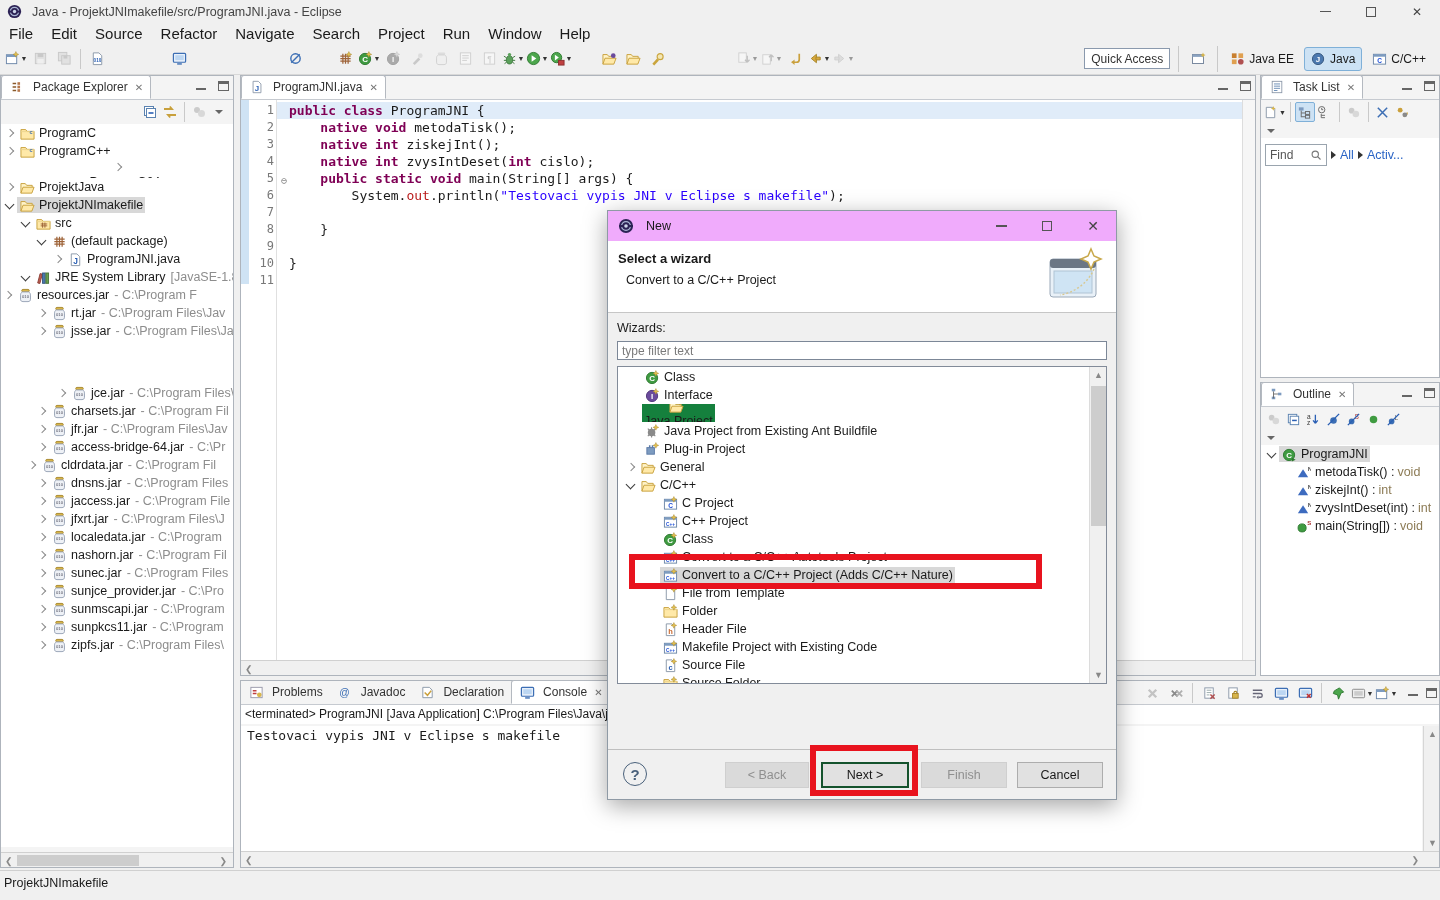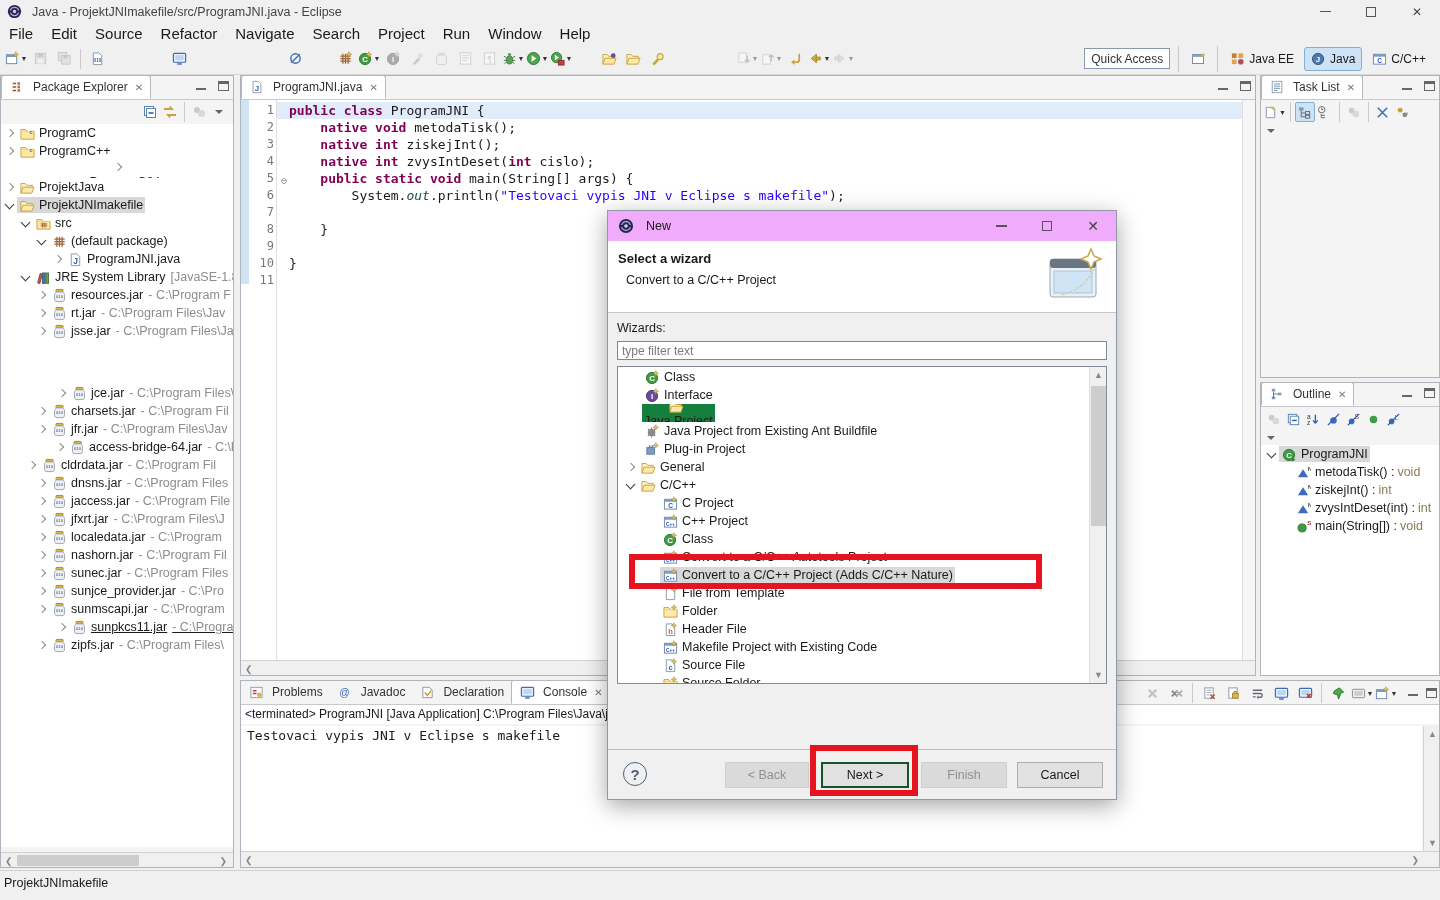--- a/index.html
+++ b/index.html
@@ -53,21 +53,21 @@
   #edruler { width:8px; background:#fff; }
   #edruler .range { height:184px; background:#cfe3f4; }
   #ednums { width:28px; background:#fff; border-right:1px solid #e0e0e0; font-family:"DejaVu Sans Mono",monospace; font-size:12px; color:#787878; text-align:right; padding-top:2px; }
   #ednums .ln { height:17px; line-height:17px; padding-right:2px; position:relative; }
   #ednums .fold { position:absolute; right:-11px; top:2px; font-size:10px; color:#888; }
   #edcode { flex:1; font-family:"DejaVu Sans Mono",monospace; font-size:13px; padding-top:2px; overflow:hidden; position:relative; }
   #edcode .cl { height:17px; line-height:17px; white-space:pre; padding-left:12px; }
   #edcode .cl.cur { background:#e0ecf9; }
   .kw { color:#7f0055; font-weight:bold; }
   .str { color:#2a00ff; }
-  .fld { color:#14532d; font-style:italic; }
+  .fld { color:#b91c1c; }
   #edover { width:13px; background:#f6f6f6; border-left:1px solid #ddd; }
   .hscroll { position:absolute; left:0; bottom:0; height:15px; background:#f0f0f0; border-top:1px solid #d0d0d0; }
   .hscroll .arr { position:absolute; top:3px; font-size:9px; color:#888; }
   .thumb-h { position:absolute; top:2px; height:11px; background:#cdcdcd; }
   .vscroll { position:absolute; top:0; right:0; width:16px; background:#f0f0f0; border-left:1px solid #d6d6d6; }
   .vscroll .arr { position:absolute; left:4px; font-size:9px; color:#888; }
 
   
   #console-status { height:19px; font-size:12px; padding:2px 4px; background:#fff; white-space:nowrap; overflow:hidden; border-bottom:0; }
   #console-out { font-family:"DejaVu Sans Mono",monospace; font-size:13px; padding:2px 6px; background:#fff; position:absolute; left:0; top:45px; right:17px; bottom:16px; white-space:pre; }
@@ -512,21 +512,21 @@
               <svg width="15" height="15" viewBox="0 0 16 16">
                 <path d="M1.8 13.8l2.6-10 2.3.6-2.6 10z" fill="#b85c50" stroke="#8c3f35"></path>
                 <rect x="7" y="3.2" width="2.8" height="11" fill="#4c79b0" stroke="#35567e"></rect>
                 <rect x="10.6" y="3.2" width="2.8" height="11" fill="#69a050" stroke="#4a7338"></rect>
               </svg>
             </span>
             <span>JRE System Library</span>
           </span>
           <span class="sfx">[JavaSE-1.8]</span>
         </div>
-        <div class="trow" style="padding-left: 34px;">
+        <div class="trow" style="">
           <span class="chev r"></span>
           <span class="hl ">
             <span class="ic">
               <svg width="15" height="15" viewBox="0 0 16 16">
                 <rect x="4" y="1.5" width="8" height="2.6" rx="1.2" fill="#d9b64a" stroke="#a8862c"></rect>
                 <path d="M4.5 4.2h7c1.3.8 1.8 2 1.8 3.4v4.4c0 1.6-1 2.5-2.6 2.5H5.3c-1.6 0-2.6-.9-2.6-2.5V7.6c0-1.4.5-2.6 1.8-3.4z" fill="#eef1f6" stroke="#96a2b4"></path>
                 <text x="8" y="11" font-size="4.4" fill="#445" text-anchor="middle">010</text>
               </svg>
             </span>
             <span>resources.jar</span>
@@ -596,21 +596,21 @@
               <svg width="15" height="15" viewBox="0 0 16 16">
                 <rect x="4" y="1.5" width="8" height="2.6" rx="1.2" fill="#d9b64a" stroke="#a8862c"></rect>
                 <path d="M4.5 4.2h7c1.3.8 1.8 2 1.8 3.4v4.4c0 1.6-1 2.5-2.6 2.5H5.3c-1.6 0-2.6-.9-2.6-2.5V7.6c0-1.4.5-2.6 1.8-3.4z" fill="#eef1f6" stroke="#96a2b4"></path>
                 <text x="8" y="11" font-size="4.4" fill="#445" text-anchor="middle">010</text>
               </svg>
             </span>
             <span>jfr.jar</span>
           </span>
           <span class="sfx">- C:\Program Files\Jav</span>
         </div>
-        <div class="trow" style="padding-left: 52px;">
+        <div class="trow" style="padding-left: 34px;">
           <span class="chev r"></span>
           <span class="hl ">
             <span class="ic">
               <svg width="15" height="15" viewBox="0 0 16 16">
                 <rect x="4" y="1.5" width="8" height="2.6" rx="1.2" fill="#d9b64a" stroke="#a8862c"></rect>
                 <path d="M4.5 4.2h7c1.3.8 1.8 2 1.8 3.4v4.4c0 1.6-1 2.5-2.6 2.5H5.3c-1.6 0-2.6-.9-2.6-2.5V7.6c0-1.4.5-2.6 1.8-3.4z" fill="#eef1f6" stroke="#96a2b4"></path>
                 <text x="8" y="11" font-size="4.4" fill="#445" text-anchor="middle">010</text>
               </svg>
             </span>
             <span>access-bridge-64.jar</span>
@@ -736,21 +736,21 @@
               <svg width="15" height="15" viewBox="0 0 16 16">
                 <rect x="4" y="1.5" width="8" height="2.6" rx="1.2" fill="#d9b64a" stroke="#a8862c"></rect>
                 <path d="M4.5 4.2h7c1.3.8 1.8 2 1.8 3.4v4.4c0 1.6-1 2.5-2.6 2.5H5.3c-1.6 0-2.6-.9-2.6-2.5V7.6c0-1.4.5-2.6 1.8-3.4z" fill="#eef1f6" stroke="#96a2b4"></path>
                 <text x="8" y="11" font-size="4.4" fill="#445" text-anchor="middle">010</text>
               </svg>
             </span>
             <span>sunmscapi.jar</span>
           </span>
           <span class="sfx">- C:\Program</span>
         </div>
-        <div class="trow" style="padding-left: 54px; text-decoration: underline;">
+        <div class="trow" style="padding-left: 34px;">
           <span class="chev r"></span>
           <span class="hl ">
             <span class="ic">
               <svg width="15" height="15" viewBox="0 0 16 16">
                 <rect x="4" y="1.5" width="8" height="2.6" rx="1.2" fill="#d9b64a" stroke="#a8862c"></rect>
                 <path d="M4.5 4.2h7c1.3.8 1.8 2 1.8 3.4v4.4c0 1.6-1 2.5-2.6 2.5H5.3c-1.6 0-2.6-.9-2.6-2.5V7.6c0-1.4.5-2.6 1.8-3.4z" fill="#eef1f6" stroke="#96a2b4"></path>
                 <text x="8" y="11" font-size="4.4" fill="#445" text-anchor="middle">010</text>
               </svg>
             </span>
             <span>sunpkcs11.jar</span>
@@ -891,20 +891,35 @@
           <svg width="15" height="15" viewBox="0 0 16 16">
             <circle cx="5.5" cy="5.5" r="2.6" fill="#caa03c"></circle>
             <path d="M9 12a4 4 0 004-4" fill="none" stroke="#caa03c" stroke-width="1.6"></path>
             <circle cx="10.5" cy="10.5" r="2.6" fill="#8a8a8a"></circle>
           </svg>
         </span>
     </div>
     <div style="height:13px;display:flex;align-items:center">
         <span class="chevmenu"></span>
       </div>
+    <div class="panel-body" style="top:62px">
+      <div id="find-row">
+        <div id="find-box">
+          <span>Find</span>
+          <svg width="12" height="12" viewBox="0 0 16 16">
+              <circle cx="7" cy="7" r="4.2" fill="none" stroke="#777" stroke-width="1.5"></circle>
+              <path d="M10 10l4 4" stroke="#777" stroke-width="1.5"></path>
+            </svg>
+        </div>
+        <span class="tri-r"></span>
+        <span class="linkblue">All</span>
+        <span class="tri-r"></span>
+        <span class="linkblue">Activ...</span>
+      </div>
+    </div>
   </div>
 
   <div class="view" id="outline-view" style="left:1260px;top:382px;width:180px;height:294px">
     <div class="vtabs">
       <div class="vtab on">
         <span class="ic">
             <svg width="14" height="14" viewBox="0 0 16 16">
               <rect x="2" y="2" width="4" height="3" fill="#7d9bc0"></rect>
               <rect x="2" y="11" width="4" height="3" fill="#7d9bc0"></rect>
               <rect x="9" y="6.5" width="4" height="3" fill="#7d9bc0"></rect>

